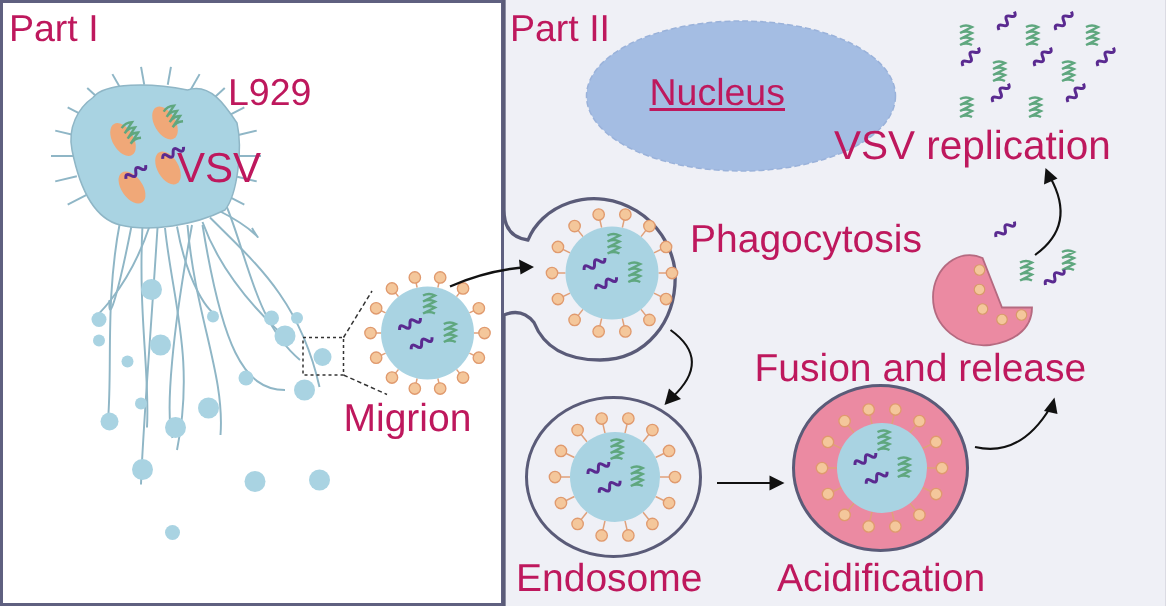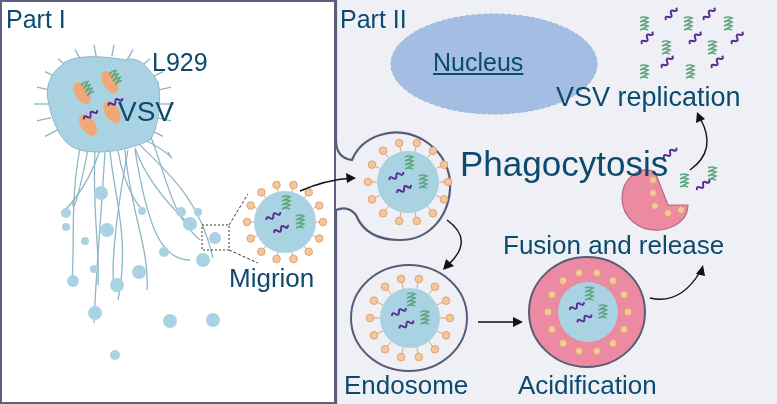--- a/index.html
+++ b/index.html
@@ -1,20 +1,20 @@
 <!DOCTYPE html>
 <html><head>
 <meta charset="utf-8">
 <style>
   html, body { margin: 0; padding: 0; background: #ffffff; }
   body { width: 777px; height: 404px; position: relative; overflow: hidden; font-family: "Liberation Sans", sans-serif; }
   .frame { position: absolute; left: 0; top: 0; width: 777px; height: 404px; box-sizing: border-box; border: 2px solid #5f6080; background: #fff; }
   .panel2 { position: absolute; left: 334px; top: 0; width: 443px; height: 404px; box-sizing: border-box; border-left: 2px solid #5f6080; background: #eff0f6; }
   svg { position: absolute; left: 0; top: 0; }
-  .lbl { position: absolute; color: #0c4a6e; white-space: nowrap; line-height: 1; }
+  .lbl { position: absolute; color: #be185d; white-space: nowrap; line-height: 1; }
   .part { font-size: 25px; }
   .big { font-size: 27px; }
 </style>
 </head>
 <body>
 
 <div class="frame"></div>
 <div class="panel2"></div>
 
 <svg id="art" width="777" height="404" viewBox="0 0 777 404">
@@ -304,17 +304,17 @@
     </g>
 </svg>
 
 <div class="lbl part" style="left:6px;top:7px;">Part I</div>
 <div class="lbl big" style="left:152px;top:50px;font-size:25px;">L929</div>
 <div class="lbl big" style="left:118px;top:98px;font-size:28px;">VSV</div>
 <div class="lbl big" style="left:229px;top:265px;font-size:26px;">Migrion</div>
 
 <div class="lbl part" style="left:340px;top:7px;">Part II</div>
 <div class="lbl big" style="left:433px;top:50px;font-size:25px;text-decoration:underline;">Nucleus</div>
-<div class="lbl big" style="left:460px;top:146px;font-size:35px;">Phagocytosis</div>
+<div class="lbl big" style="left:460px;top:146px;font-size:26px;">Phagocytosis</div>
 <div class="lbl big" style="left:344px;top:372px;font-size:26px;text-align:right;">Endosome</div>
 <div class="lbl big" style="left:518px;top:372px;font-size:26px;">Acidification</div>
 <div class="lbl big" style="left:503px;top:232px;font-size:26px;text-align:right;">Fusion and release</div>
 <div class="lbl big" style="left:556px;top:84px;font-size:27px;">VSV replication</div>
 
 </body></html>

